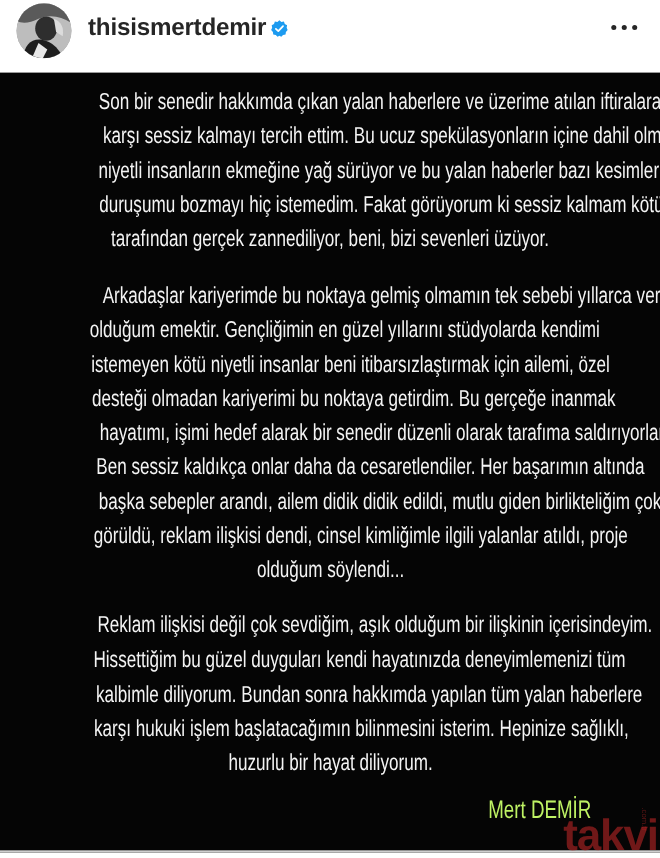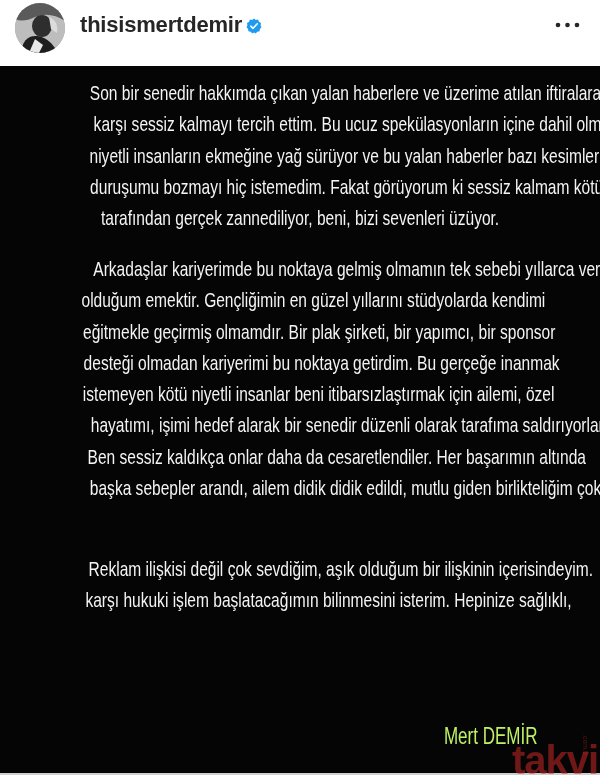--- a/index.html
+++ b/index.html
@@ -83,27 +83,31 @@
   <div class="paragraph" style="top:11px;">
     <div class="line"><span>Son bir senedir hakkımda çıkan yalan haberlere ve üzerime atılan iftiralara</span></div>
     <div class="line"><span>karşı sessiz kalmayı tercih ettim. Bu ucuz spekülasyonların içine dahil olmayı,</span></div>
     <div class="line"><span>niyetli insanların ekmeğine yağ sürüyor ve bu yalan haberler bazı kesimler</span></div>
     <div class="line"><span>duruşumu bozmayı hiç istemedim. Fakat görüyorum ki sessiz kalmam kötü</span></div>
     <div class="line"><span>tarafından gerçek zannediliyor, beni, bizi sevenleri üzüyor.</span></div>
   </div>
   <div class="paragraph" style="top:187px;">
     <div class="line"><span>Arkadaşlar kariyerimde bu noktaya gelmiş olmamın tek sebebi yıllarca vermiş</span></div>
     <div class="line"><span>olduğum emektir. Gençliğimin en güzel yıllarını stüdyolarda kendimi</span></div>
-    <div class="line"><span>eğitmekle geçirmiş olmamdır. Bir plak şirketi, bir yapımcı, bir sponsor</span></div>
+    <div class="line"><span>istemeyen kötü niyetli insanlar beni itibarsızlaştırmak için ailemi, özel</span></div>
     <div class="line"><span>desteği olmadan kariyerimi bu noktaya getirdim. Bu gerçeğe inanmak</span></div>
-    <div class="line"><span>istemeyen kötü niyetli insanlar beni itibarsızlaştırmak için ailemi, özel</span></div>
     <div class="line"><span>hayatımı, işimi hedef alarak bir senedir düzenli olarak tarafıma saldırıyorlar.</span></div>
     <div class="line"><span>Ben sessiz kaldıkça onlar daha da cesaretlendiler. Her başarımın altında</span></div>
     <div class="line"><span>başka sebepler arandı, ailem didik didik edildi, mutlu giden birlikteliğim çok</span></div>
+    <div class="line"><span>görüldü, reklam ilişkisi dendi, cinsel kimliğimle ilgili yalanlar atıldı, proje</span></div>
+    <div class="line"><span>olduğum söylendi...</span></div>
   </div>
   <div class="paragraph" style="top:487px;">
     <div class="line"><span>Reklam ilişkisi değil çok sevdiğim, aşık olduğum bir ilişkinin içerisindeyim.</span></div>
+    <div class="line"><span>Hissettiğim bu güzel duyguları kendi hayatınızda deneyimlemenizi tüm</span></div>
+    <div class="line"><span>kalbimle diliyorum. Bundan sonra hakkımda yapılan tüm yalan haberlere</span></div>
     <div class="line"><span>karşı hukuki işlem başlatacağımın bilinmesini isterim. Hepinize sağlıklı,</span></div>
+    <div class="line"><span>huzurlu bir hayat diliyorum.</span></div>
   </div>
   <div class="signature"><span>Mert DEMİR</span></div>
   <div class="watermark">takvim</div>
   <div class="watermark-tld">.com.tr</div>
 </div>
 
 </body></html>

